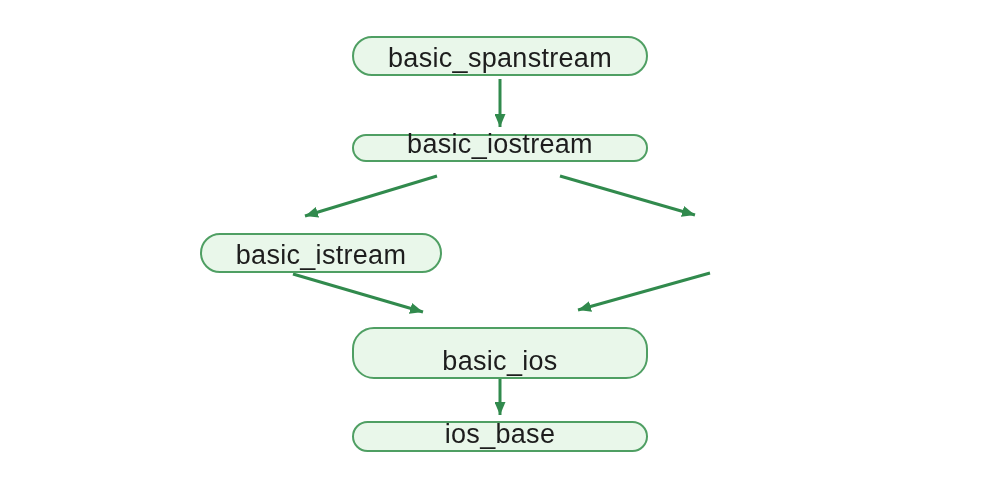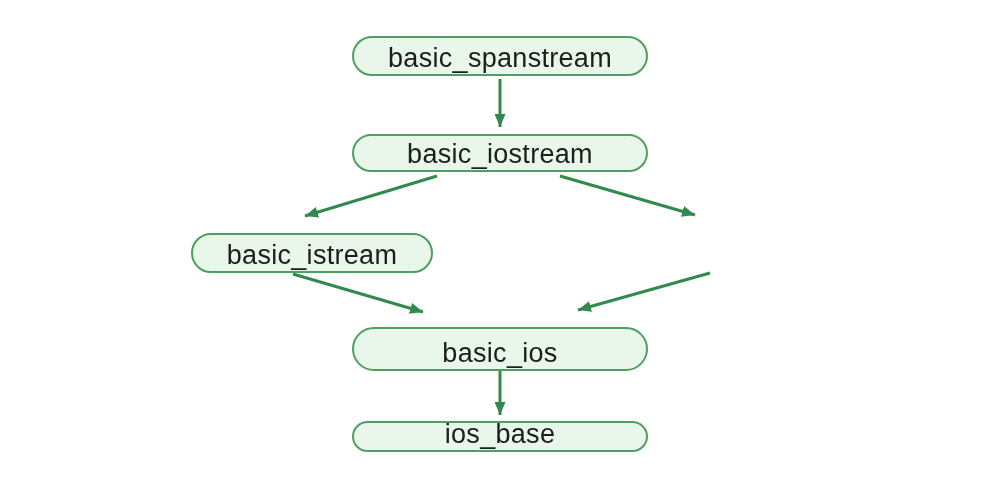--- a/index.html
+++ b/index.html
@@ -59,26 +59,26 @@
       <line x1="437" y1="176" x2="305" y2="216" marker-end="url(#arrowhead)"></line>
       <line x1="560" y1="176" x2="695" y2="215" marker-end="url(#arrowhead)"></line>
       <line x1="293" y1="274" x2="423" y2="312" marker-end="url(#arrowhead)"></line>
       <line x1="710" y1="273" x2="578" y2="310" marker-end="url(#arrowhead)"></line>
       <line x1="500" y1="370" x2="500" y2="415" marker-end="url(#arrowhead)"></line>
     </svg>
 
   <div class="node" style="left: 352px; top: 36px; width: 296px; height: 40px;">
     <span class="node-label">basic_spanstream</span>
   </div>
-  <div class="node" style="left: 352px; top: 134px; width: 296px; height: 38px;">
+  <div class="node" style="left: 352px; top: 134px; width: 296px; height: 28px;">
     <span class="node-label">basic_iostream</span>
   </div>
-  <div class="node" style="left: 191px; top: 233px; width: 242px; height: 40px;">
+  <div class="node" style="left: 200px; top: 233px; width: 242px; height: 40px;">
     <span class="node-label">basic_istream</span>
   </div>
-  <div class="node" style="left: 352px; top: 327px; width: 296px; height: 44px;">
+  <div class="node" style="left: 352px; top: 327px; width: 296px; height: 52px;">
     <span class="node-label">basic_ios</span>
   </div>
   <div class="node" style="left: 352px; top: 421px; width: 296px; height: 31px;">
     <span class="node-label">ios_base</span>
   </div>
 
 </div>
 
 </body></html>

